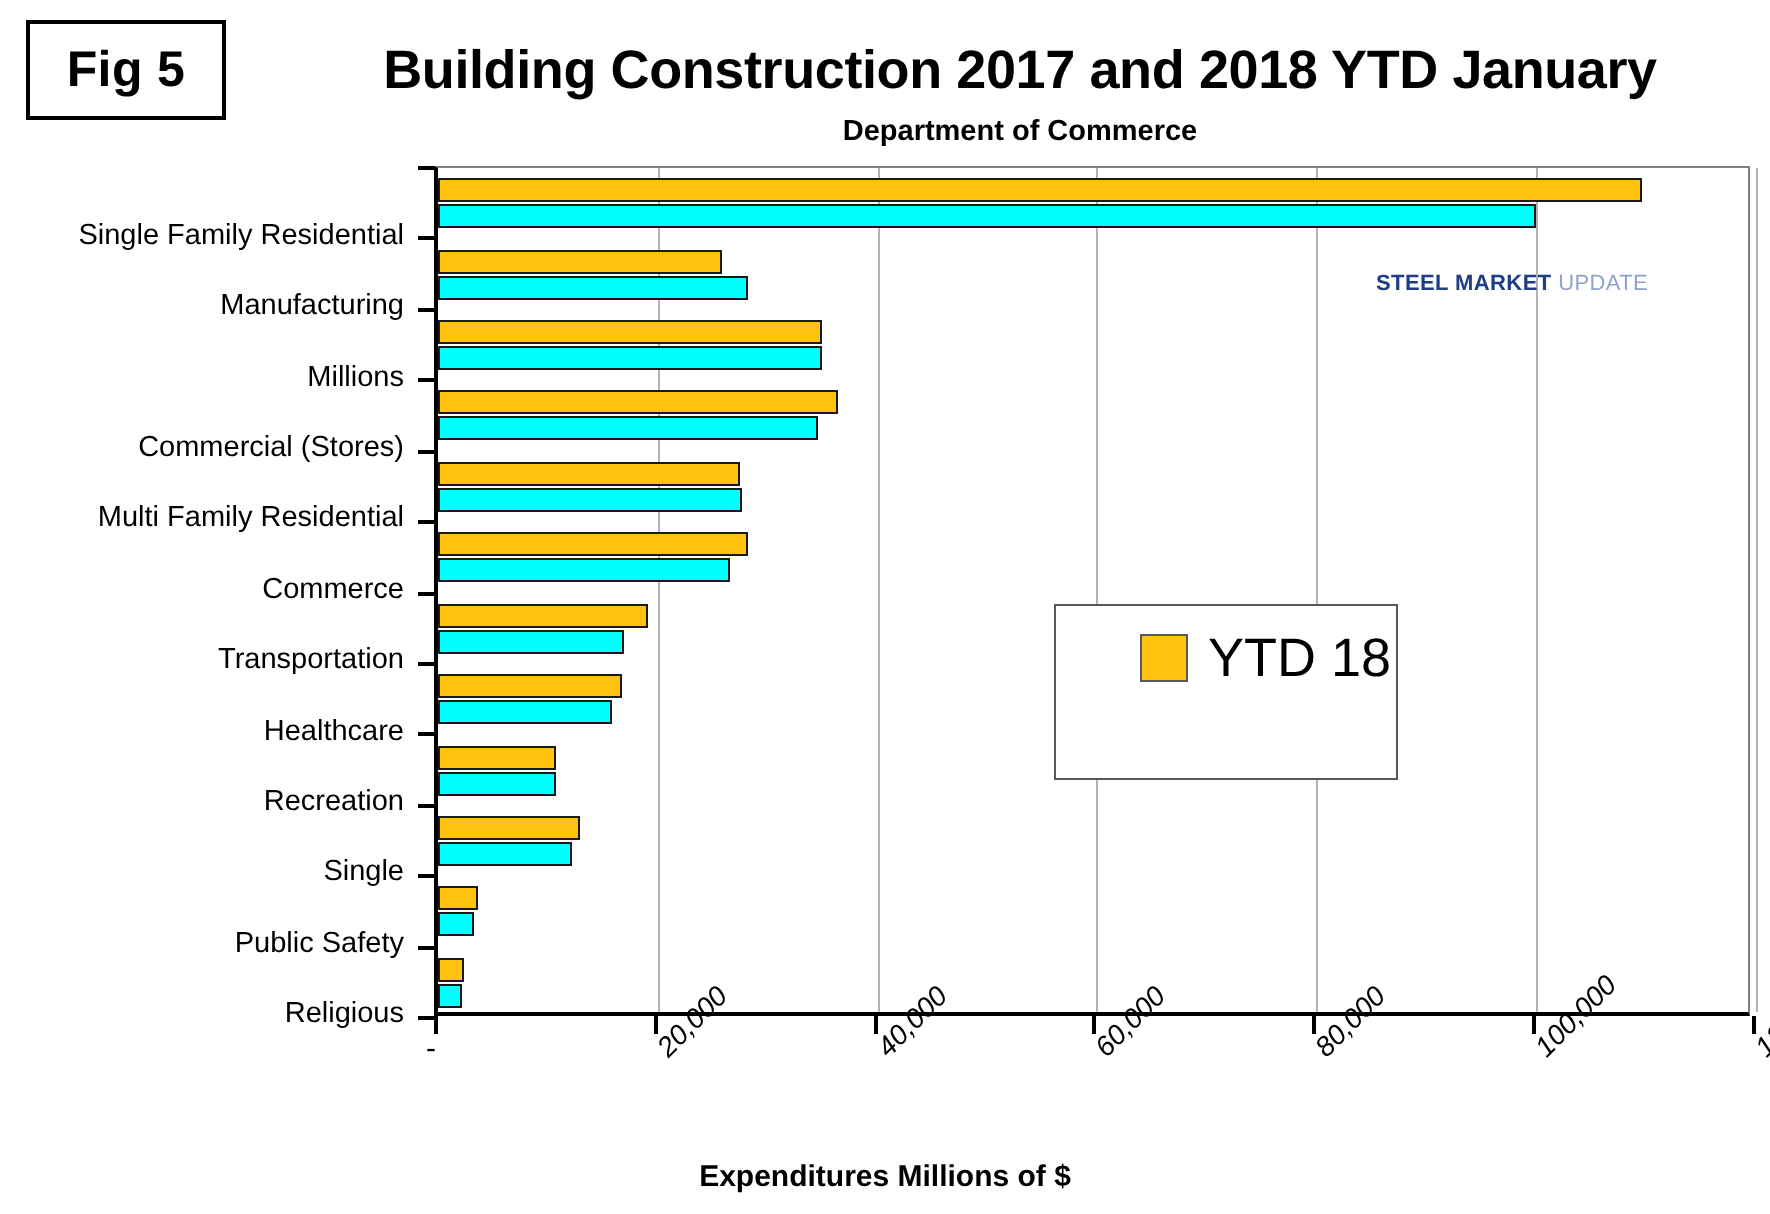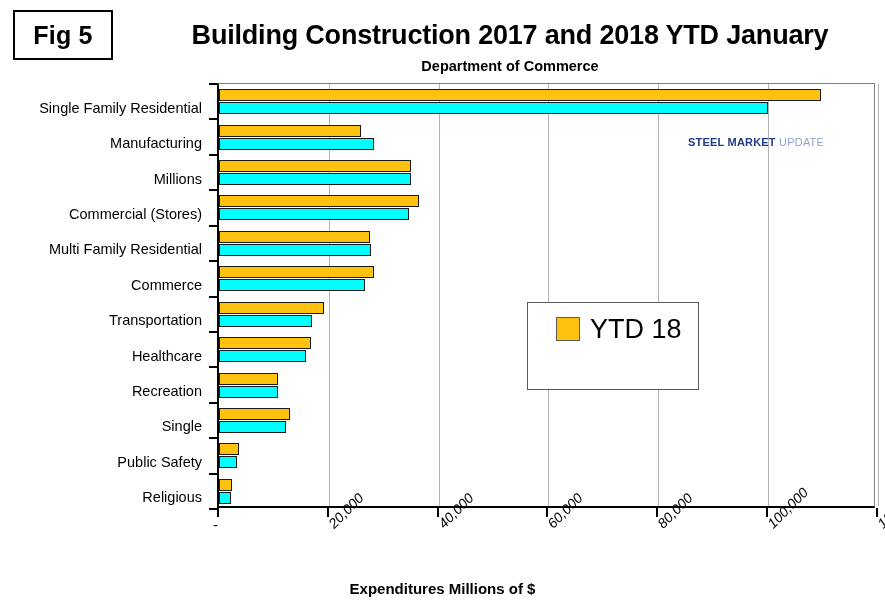--- a/index.html
+++ b/index.html
@@ -57,21 +57,21 @@
   .cat-group{position:absolute;left:0;right:0;}
   .bar{
     position:absolute;left:0;
     border:1.4px solid #1a1a1a;
     box-sizing:border-box;
   }
   .bar.s18{background:#ffc20e;}
   .bar.s17{background:#00ffff;}
 
   
-  #cat-labels{position:absolute;left:0;top:91px;width:210px;height:425px;}
+  #cat-labels{position:absolute;left:0;top:101px;width:210px;height:425px;}
   .cat-label{
     position:absolute;right:8px;
     text-align:right;
     font-size:14.5px;
     white-space:nowrap;
     line-height:16px;
   }
 
   
   #ytick-layer{position:absolute;left:209px;top:83px;width:10px;height:425px;}
@@ -98,21 +98,21 @@
     font-size:15px;font-weight:bold;
   }
 
   
   #legend{
     position:absolute;left:527px;top:302px;
     width:172px;height:88px;
     border:1.5px solid #595959;
     background:#fff;
     box-sizing:border-box;
-    padding:8px 0 0 0;
+    padding:8px 0 0 14px;
   }
   .legend-row{
     display:flex;align-items:center;
     height:36px;
     padding-left:28px;
   }
   .legend-swatch{
     width:22px;height:22px;
     border:1.2px solid #595959;
     margin-right:10px;

